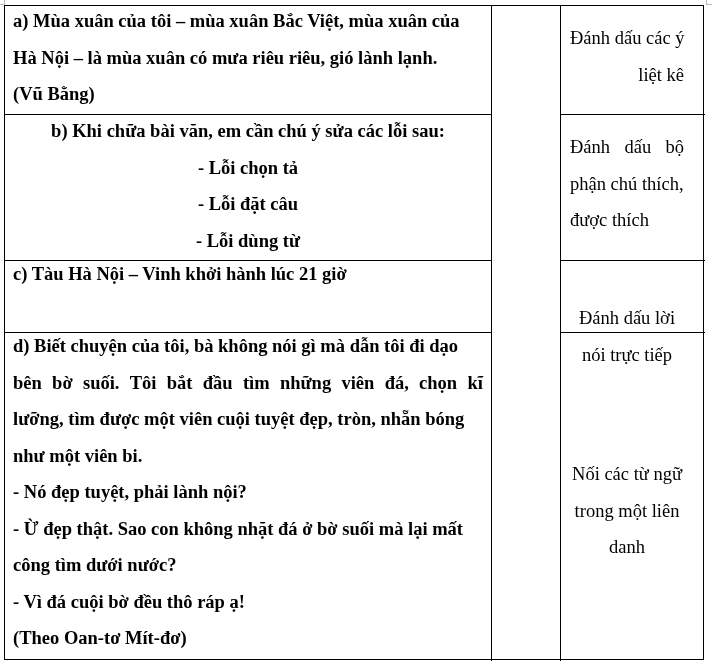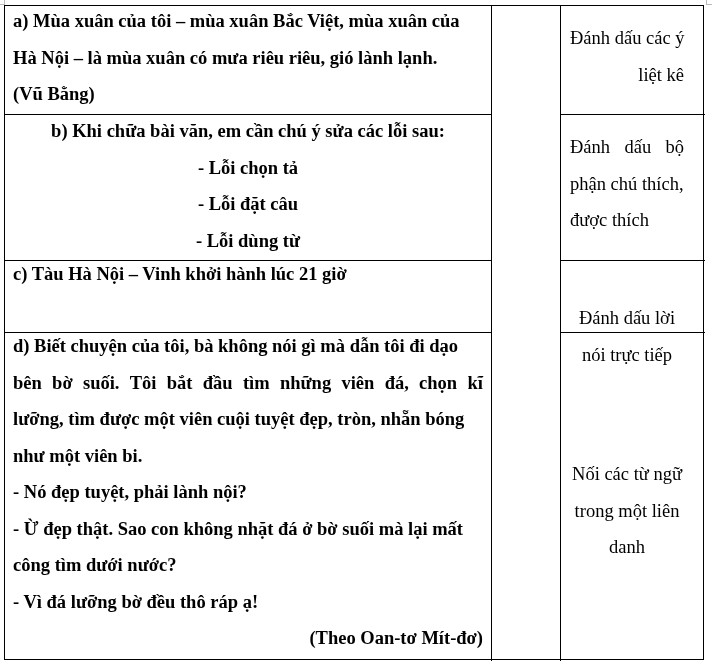--- a/index.html
+++ b/index.html
@@ -58,21 +58,21 @@
     width: 143px;
     padding-left: 9px;
     padding-right: 20px;
   }
   .justify-line {
     display: flex;
     justify-content: space-between;
     white-space: nowrap;
   }
   .center { text-align: center; }
-  .right { text-align: right; }
+  .right { text-align: left; }
   .corner-mark {
     position: absolute;
     width: 8px; height: 8px;
     border-color: #bbbbbb;
     border-style: solid;
   }
 </style>
 </head>
 <body>
 
@@ -139,20 +139,20 @@
     <span>viên</span>
     <span>đá,</span>
     <span>chọn</span>
     <span>kĩ</span>
   </div>
   <p>lưỡng, tìm được một viên cuội tuyệt đẹp, tròn, nhẵn bóng</p>
   <p>như một viên bi.</p>
   <p>- Nó đẹp tuyệt, phải lành nội?</p>
   <p>- Ừ đẹp thật. Sao con không nhặt đá ở bờ suối mà lại mất</p>
   <p>công tìm dưới nước?</p>
-  <p>- Vì đá lưỡng bờ đều thô ráp ạ!</p>
+  <p>- Vì đá cuội bờ đều thô ráp ạ!</p>
   <p class="right">(Theo Oan-tơ Mít-đơ)</p>
 </div>
 <div class="cell right-cell center" style="top:456px; height:110px;">
   <p>Nối các từ ngữ</p>
   <p>trong một liên</p>
   <p>danh</p>
 </div>
 
 </body></html>

